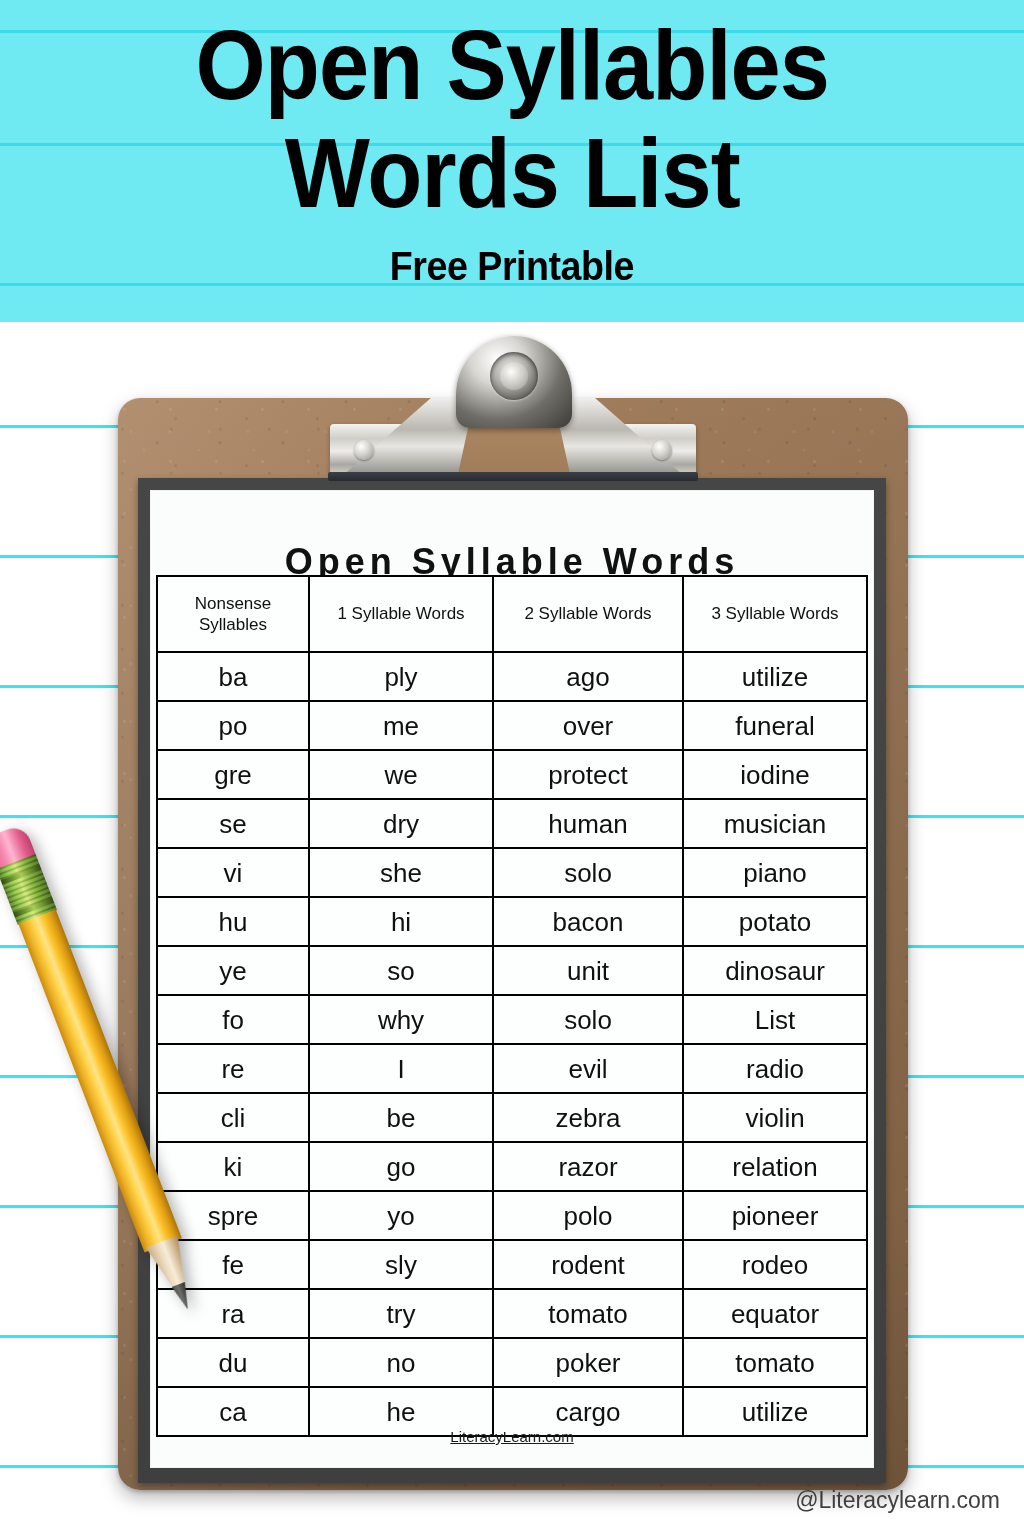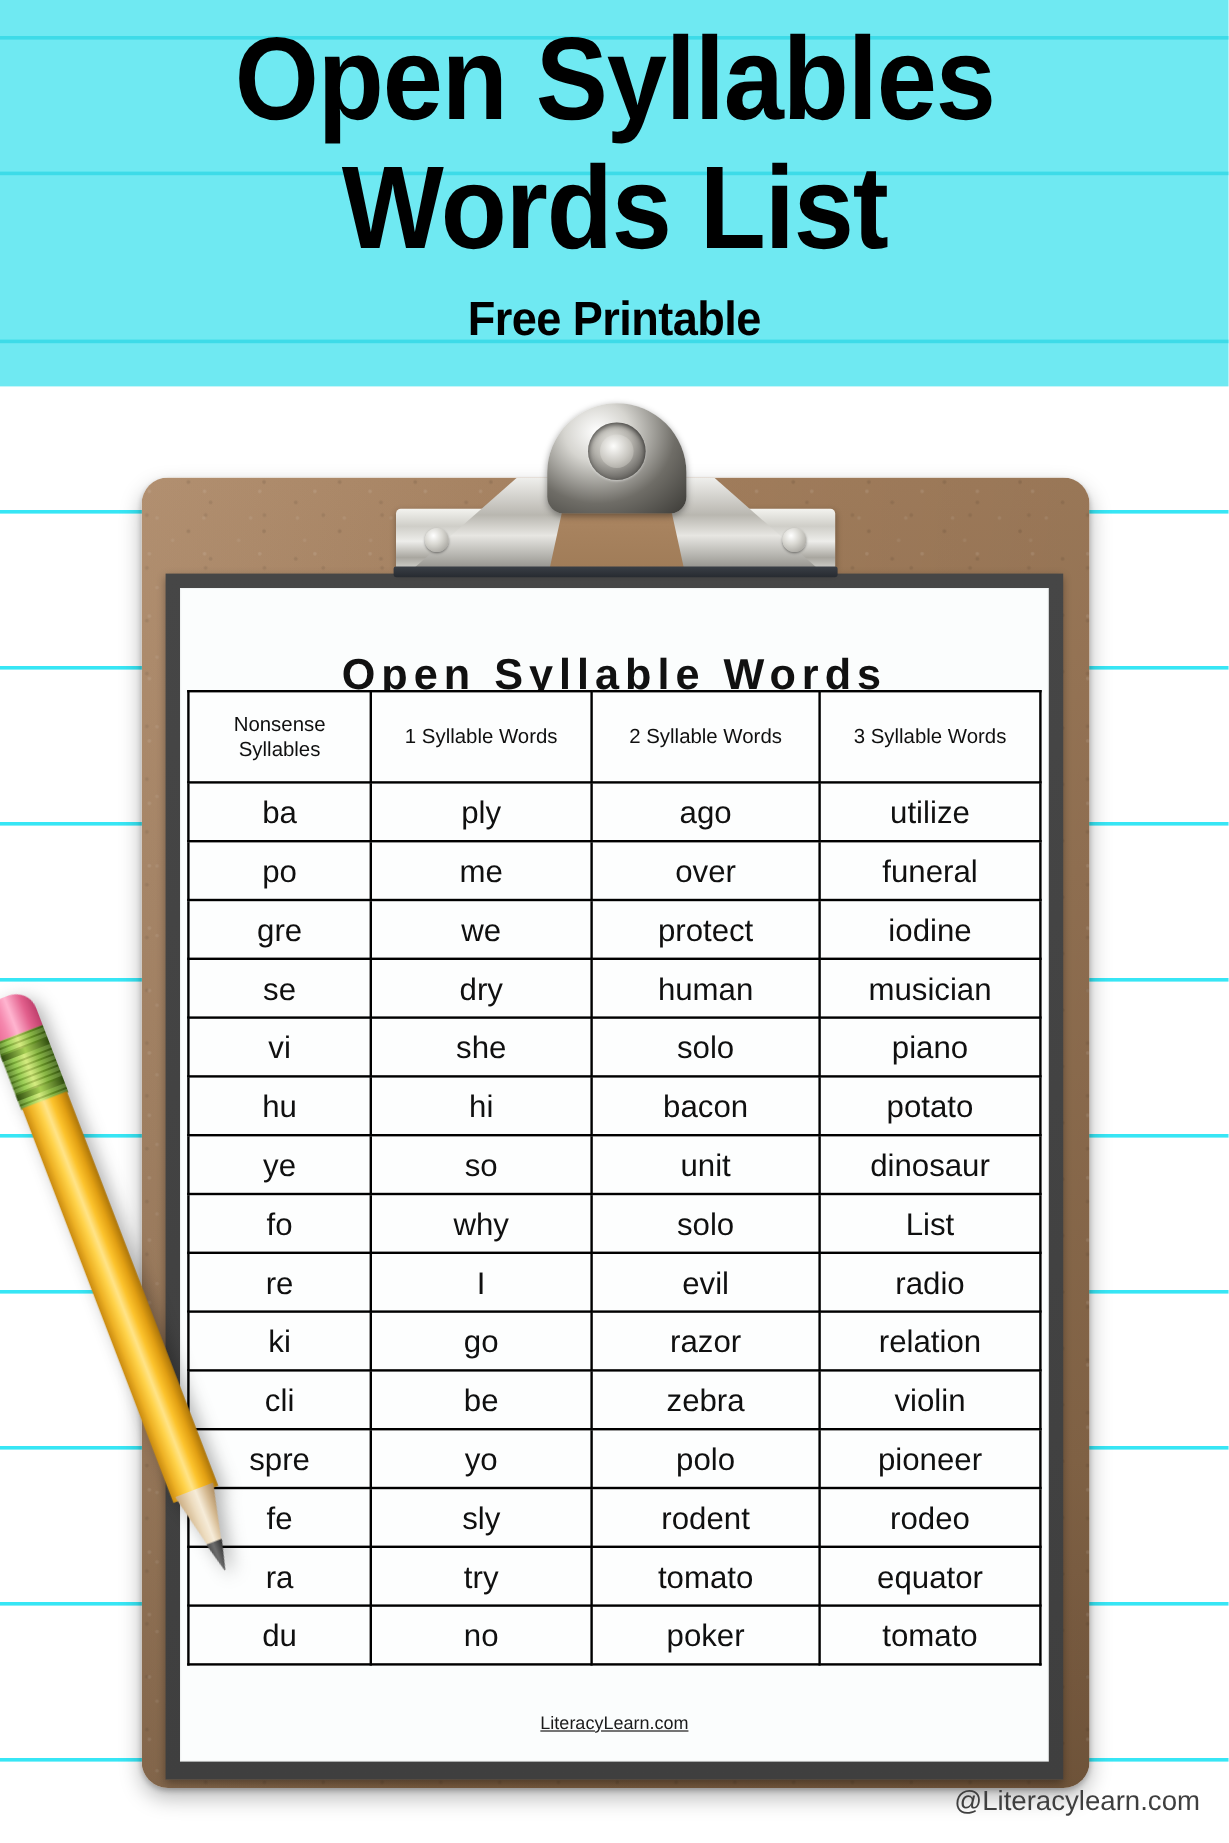--- a/index.html
+++ b/index.html
@@ -484,32 +484,32 @@
           <td>solo</td>
           <td>List</td>
         </tr>
       <tr>
           <td>re</td>
           <td>I</td>
           <td>evil</td>
           <td>radio</td>
         </tr>
       <tr>
+          <td>cli</td>
+          <td>be</td>
+          <td>zebra</td>
+          <td>violin</td>
+        </tr>
+      <tr>
           <td>ki</td>
           <td>go</td>
           <td>razor</td>
           <td>relation</td>
         </tr>
       <tr>
-          <td>cli</td>
-          <td>be</td>
-          <td>zebra</td>
-          <td>violin</td>
-        </tr>
-      <tr>
           <td>spre</td>
           <td>yo</td>
           <td>polo</td>
           <td>pioneer</td>
         </tr>
       <tr>
           <td>fe</td>
           <td>sly</td>
           <td>rodent</td>
           <td>rodeo</td>
@@ -518,20 +518,26 @@
           <td>ra</td>
           <td>try</td>
           <td>tomato</td>
           <td>equator</td>
         </tr>
       <tr>
           <td>du</td>
           <td>no</td>
           <td>poker</td>
           <td>tomato</td>
+        </tr>
+      <tr>
+          <td>ca</td>
+          <td>he</td>
+          <td>cargo</td>
+          <td>utilize</td>
         </tr>
     </tbody>
   </table>
 
   <div id="sheet-footer">LiteracyLearn.com</div>
 
   <div id="pencil">
     <div id="pencil-eraser"></div>
     <div id="pencil-ferrule"></div>
     <div id="pencil-ferrule-band1"></div>

